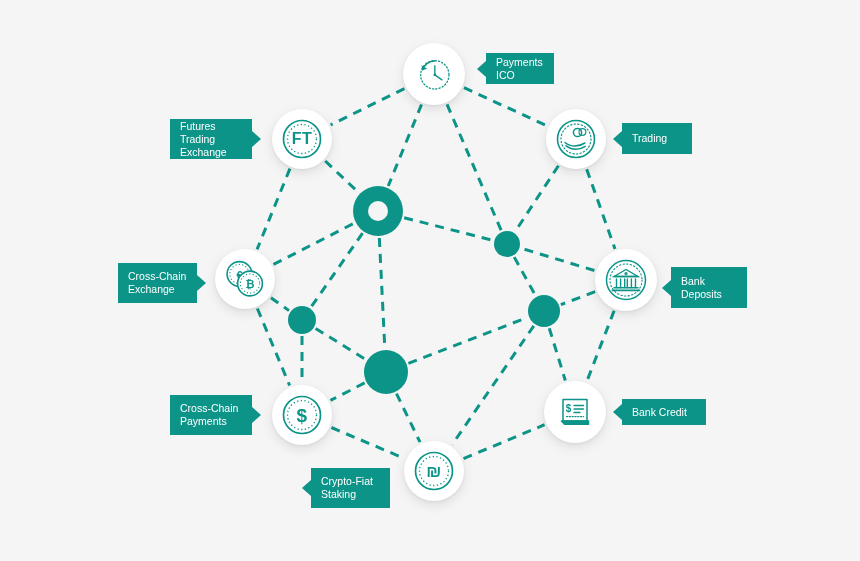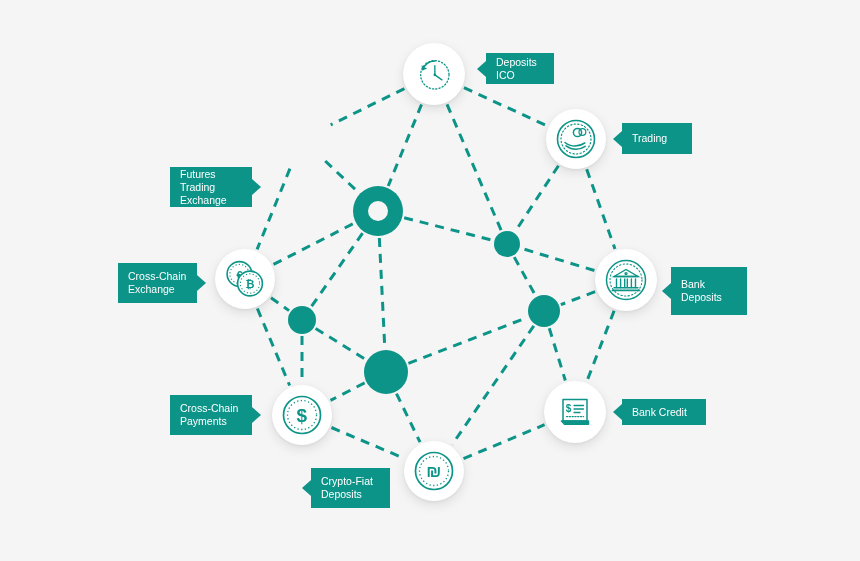--- a/index.html
+++ b/index.html
@@ -120,20 +120,29 @@
         <circle cx="25" cy="25" r="14" stroke="none"></circle>
         <path d="M25 25 L25 14"></path>
         <path d="M25 25 L33.5 31"></path>
         <circle cx="25" cy="25" r="1.6" fill="#0d9488" stroke="none"></circle>
         <path d="M10.5 19 A16 16 0 0 1 25 8.5" stroke-width="1.8"></path>
         <path d="M9 13.5 L10 19.6 L15.8 17.6 Z" fill="#0d9488" stroke="none"></path>
       </svg>
     </span>
   </div>
 
+  <div class="node" id="n-ft" style="left: 272px; top: 109px; width: 60px; height: 60px;">
+    <span style="position:relative;width:44px;height:44px;display:block;">
+      <svg width="44" height="44" viewBox="0 0 44 44" fill="none" stroke="#0d9488">
+        <circle cx="22" cy="22" r="18.5" stroke-width="1.7"></circle>
+        <circle cx="22" cy="22" r="14.5" stroke-width="1.3" stroke-dasharray="1.3 2.4"></circle>
+      </svg>
+      <span class="txtglyph" style="position:absolute;left:0;top:0;width:44px;height:44px;display:flex;align-items:center;justify-content:center;font-size:16px;">FT</span>
+    </span>
+  </div>
 
   <div class="node" id="n-stake" style="left: 546px; top: 109px; width: 60px; height: 60px;">
     <span>
       <svg width="44" height="44" viewBox="0 0 44 44" fill="none" stroke="#0d9488" stroke-width="1.5" stroke-linecap="round" stroke-linejoin="round">
         <circle cx="22" cy="22" r="18.5" stroke-width="1.6"></circle>
         <circle cx="22" cy="22" r="15" stroke-width="1.2" stroke-dasharray="1.3 2.3"></circle>
         <circle cx="23.5" cy="15.5" r="4.1"></circle>
         <circle cx="28.4" cy="15.0" r="3.4" stroke-width="1.2"></circle>
         <path d="M11 25.5 c3.2 2.6 6.4 3.6 10 3.6 c3.6 0 6.6 -1 9.8 -3.1"></path>
         <path d="M12 28.8 c3.6 2.6 6.6 3.4 10 3.4 c3.4 0 6.3 -0.9 9.2 -2.8"></path>
@@ -199,27 +208,27 @@
     <span style="position:relative;width:44px;height:44px;display:block;">
       <svg width="44" height="44" viewBox="0 0 44 44" fill="none" stroke="#0d9488">
         <circle cx="22" cy="22" r="18.5" stroke-width="1.7"></circle>
         <circle cx="22" cy="22" r="14.5" stroke-width="1.3" stroke-dasharray="1.3 2.4"></circle>
       </svg>
       <span class="txtglyph" style="position:absolute;left:0;top:0;width:44px;height:44px;display:flex;align-items:center;justify-content:center;font-size:17px;">₪</span>
     </span>
   </div>
 
   <div id="labels">
-      <div class="label right" style="left: 486px; top: 53px; width: 68px; height: 31px;"><span>Deposits ICO</span></div>
+      <div class="label right" style="left: 486px; top: 53px; width: 68px; height: 31px;"><span>Payments ICO</span></div>
       <div class="label right" style="left: 622px; top: 123px; width: 70px; height: 31px;"><span>Trading</span></div>
-      <div class="label right" style="left: 671px; top: 267px; width: 76px; height: 48px;"><span>Bank Deposits</span></div>
+      <div class="label right" style="left: 671px; top: 267px; width: 76px; height: 41px;"><span>Bank Deposits</span></div>
       <div class="label right" style="left: 622px; top: 399px; width: 84px; height: 26px;"><span>Bank Credit</span></div>
       <div class="label right" style="left: 311px; top: 468px; width: 79px; height: 40px;"><span>Crypto-Fiat
-Deposits</span></div>
+Staking</span></div>
       <div class="label left" style="left: 170px; top: 395px; width: 82px; height: 40px;"><span>Cross-Chain
 Payments</span></div>
       <div class="label left" style="left: 118px; top: 263px; width: 79px; height: 40px;"><span>Cross-Chain
 Exchange</span></div>
-      <div class="label left" style="left: 170px; top: 119px; width: 82px; height: 40px; margin-top: 48px;"><span>Futures Trading
+      <div class="label left" style="left: 170px; top: 119px; width: 82px; height: 40px;"><span>Futures Trading
 Exchange</span></div>
     </div>
 
 </div>
 
 </body></html>

